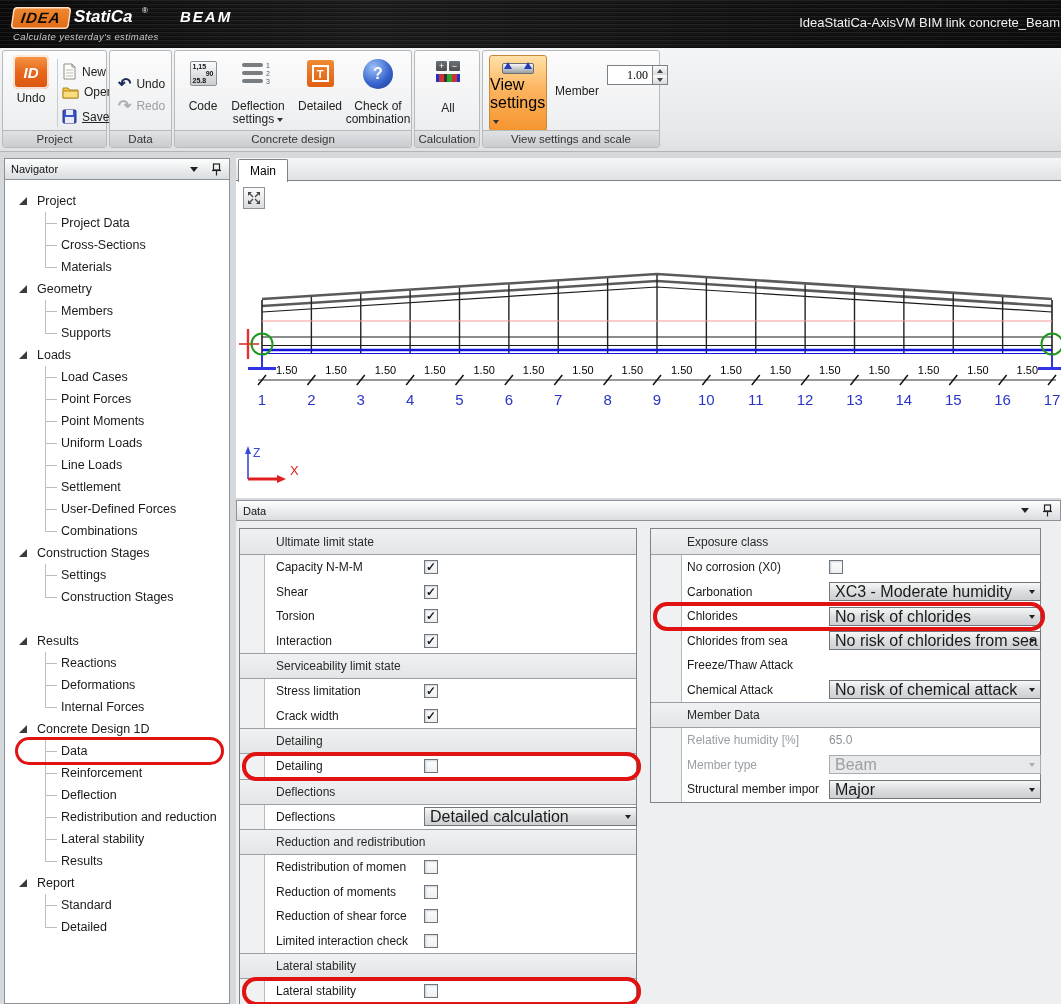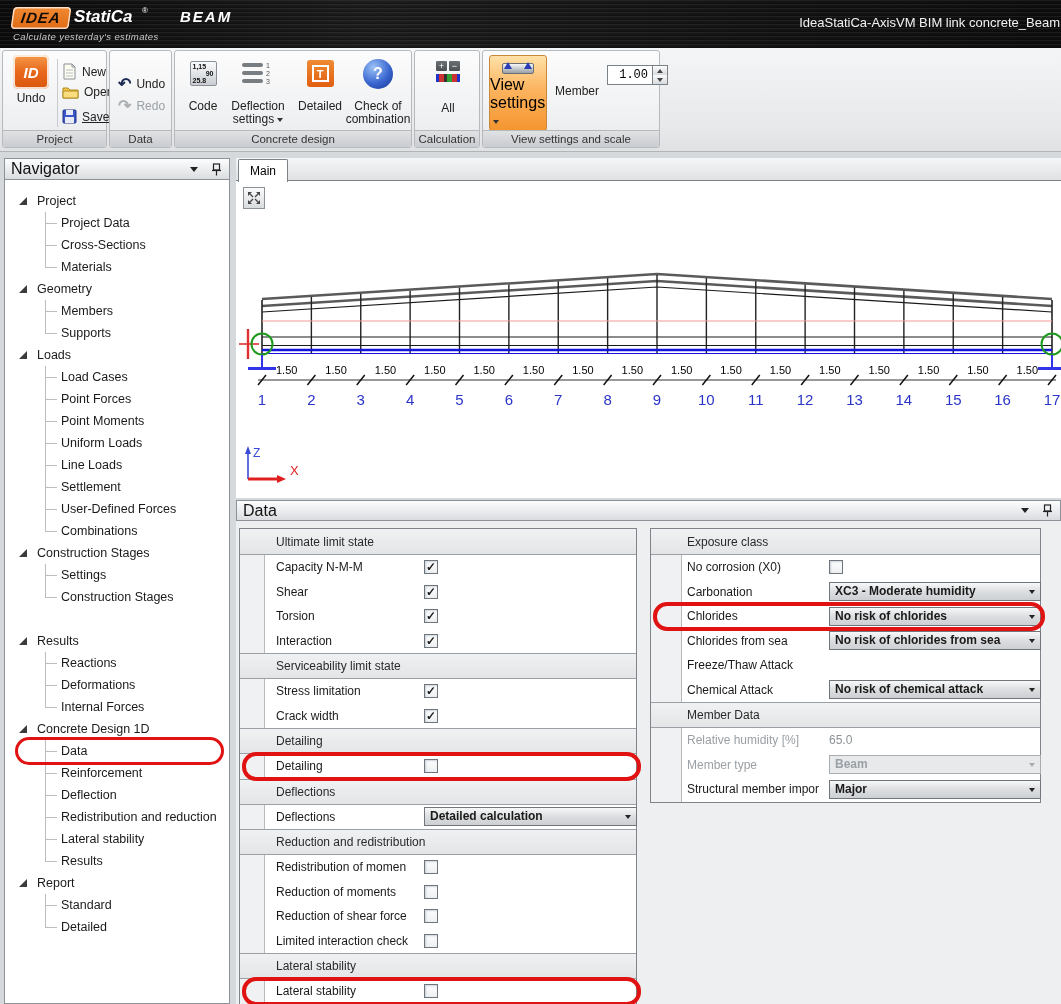--- a/index.html
+++ b/index.html
@@ -65,29 +65,29 @@
     border-radius:2px; background:linear-gradient(#f5f6f7,#9aa0a5); }
   .beam-icon .sup { position:absolute; bottom:2px; width:0; height:0;
     border-left:4px solid transparent; border-right:4px solid transparent; border-bottom:7px solid #2a3bb8; }
   .caret-down { display:inline-block; width:0; height:0; border-left:3.5px solid transparent;
     border-right:3.5px solid transparent; border-top:4px solid #333; margin-left:3px; vertical-align:middle; }
   .undo-glyph { font-size:16px; line-height:14px; color:#1c2a55; font-weight:bold; }
   .redo-glyph { font-size:16px; line-height:14px; color:#abb0b5; font-weight:bold; }
   .disabled-label { color:#9aa0a5 !important; }
   .member-row { position:absolute; font-size:12px; color:#222; display:flex; align-items:center; }
   .spin-input { width:46px; height:20px; border:1px solid #7a8288; background:#fff; font-size:12px;
-    text-align:right; padding-right:4px; font-family:Liberation Mono, monospace; }
+    text-align:right; padding-right:4px; font-family:Liberation Serif, serif; }
   .spin-btns { width:15px; height:20px; border:1px solid #7a8288; border-left:none; display:flex; flex-direction:column; }
   .spin-btns > div { flex:1; background:linear-gradient(#fbfbfc,#d8dbde); display:flex; align-items:center; justify-content:center; }
   .spin-btns .tri-up { width:0;height:0;border-left:3px solid transparent;border-right:3px solid transparent;border-bottom:4px solid #444; }
   .spin-btns .tri-dn { width:0;height:0;border-left:3px solid transparent;border-right:3px solid transparent;border-top:4px solid #444; }
 
   
   .panel-header { background:linear-gradient(#fdfdfe,#dadde0); border:1px solid #8d9298;
-    font-size:16px; color:#111; display:flex; align-items:center; padding-left:6px; }
+    font-size:11px; color:#111; display:flex; align-items:center; padding-left:6px; }
   .panel-header .hspacer { flex:1; }
   .hdr-caret { width:0; height:0; border-left:4px solid transparent; border-right:4px solid transparent;
     border-top:5px solid #222; margin-right:14px; }
   .hdr-pin { margin-right:8px; display:inline-flex; }
 
   
   .navigator { position:absolute; left:4px; top:158px; width:226px; height:846px; background:#fff; border:1px solid #8d9298; }
   .navigator .panel-header { height:22px; margin:-1px -1px 0 -1px; }
   .nav-tree { padding:10px 0 0 6px; font-size:12.5px; color:#1a1a1a; }
   .tree-parent { display:flex; align-items:center; height:22px; padding-left:8px; cursor:default; }
@@ -125,22 +125,22 @@
     background:#f0f1f2; border-right:1px solid #b6babd; }
   .grid-row { position:relative; height:24.5px; font-size:12px; color:#1a1a1a; }
   .row-label { position:absolute; left:var(--label-x); top:0; height:100%; display:flex; align-items:center;
     white-space:nowrap; overflow:hidden; max-width:calc(var(--ctrl-x) - var(--label-x) - 4px); }
   .row-ctrl { position:absolute; left:var(--ctrl-x); width:var(--ctrl-w); top:0; height:100%;
     display:flex; align-items:center; }
   .checkbox { width:14px; height:14px; border:1px solid #6f757a; background:linear-gradient(#fdfdfd,#edf0f2);
     box-shadow:inset 1px 1px 2px rgba(110,135,160,.35); display:flex; align-items:center; justify-content:center;
     font-size:12px; font-weight:bold; color:#1a1a1a; line-height:12px; }
   .dropdown { position:relative; width:100%; height:19px; border:1px solid #70767c;
-    background:linear-gradient(#f7f8f8,#dcdee0 50%,#cdd0d3); font-size:12px; line-height:17px;
-    padding:0 16px 0 5px; white-space:nowrap; overflow:hidden;font-weight:bold; }
+    background:linear-gradient(#f7f8f8,#dcdee0 50%,#cdd0d3); font-size:16px; line-height:17px;
+    padding:0 16px 0 5px; white-space:nowrap; overflow:hidden; }
   .dropdown .dd-arrow { position:absolute; right:5px; top:7px; width:0; height:0;
     border-left:3.5px solid transparent; border-right:3.5px solid transparent; border-top:4px solid #222; }
   .dd-disabled { background:#e7e9eb; color:#9aa0a5; border-color:#a8adb2; }
   .dd-disabled .dd-arrow { border-top-color:#a8adb2; }
   .static-value { font-size:12px; color:#8c9296; }
   .grid-row.disabled .row-label { color:#9aa0a5; }
   .grid-row.annotated::after { content:''; position:absolute; left:2px; right:-5px; top:-2px; bottom:-2px;
     border:4px solid #e01212; border-radius:14px; pointer-events:none; z-index:5; }
 </style>
 </head>

